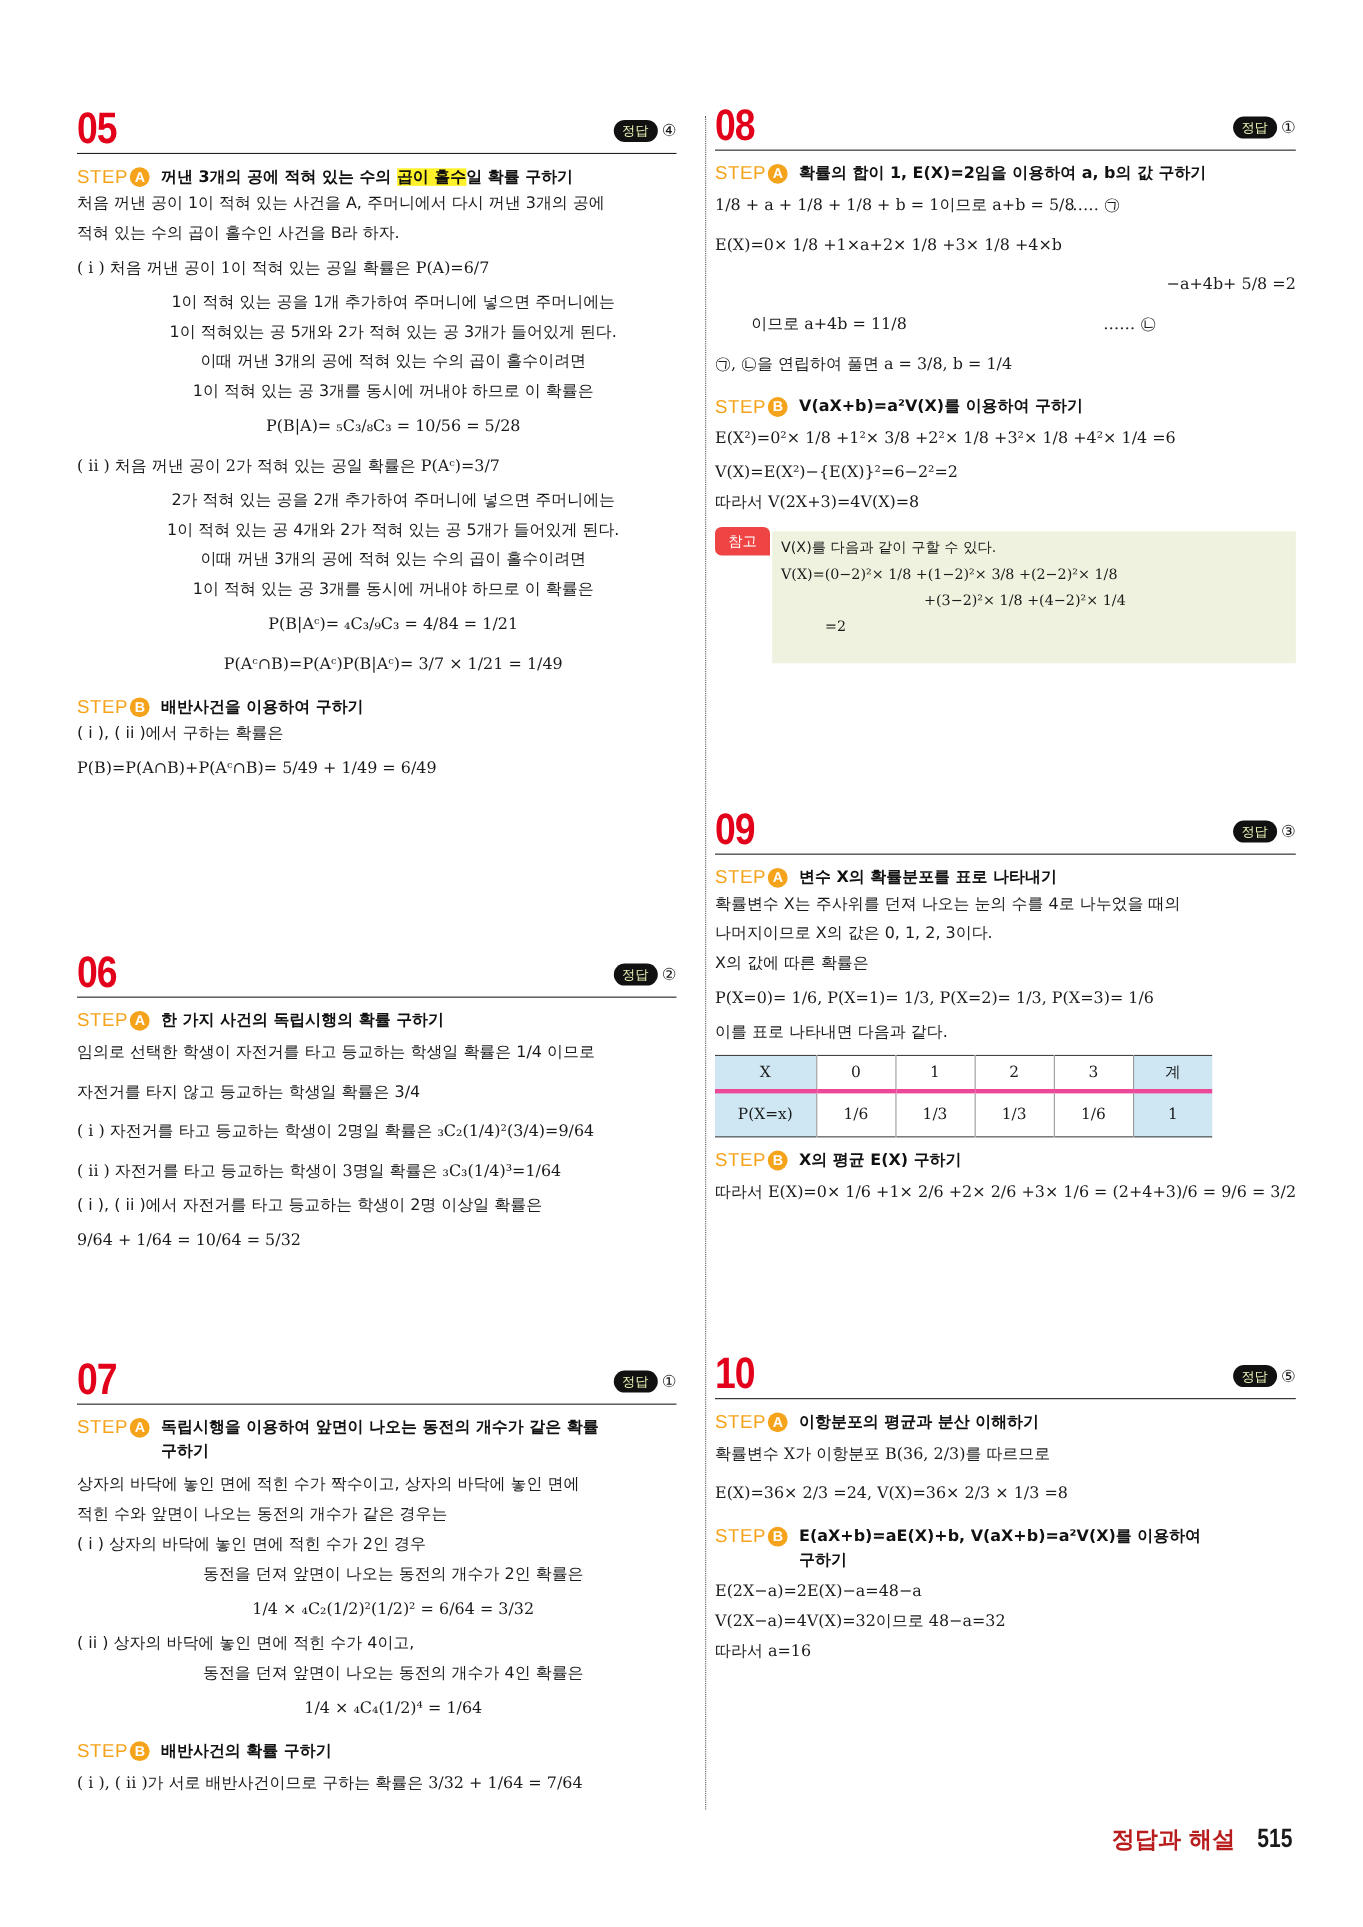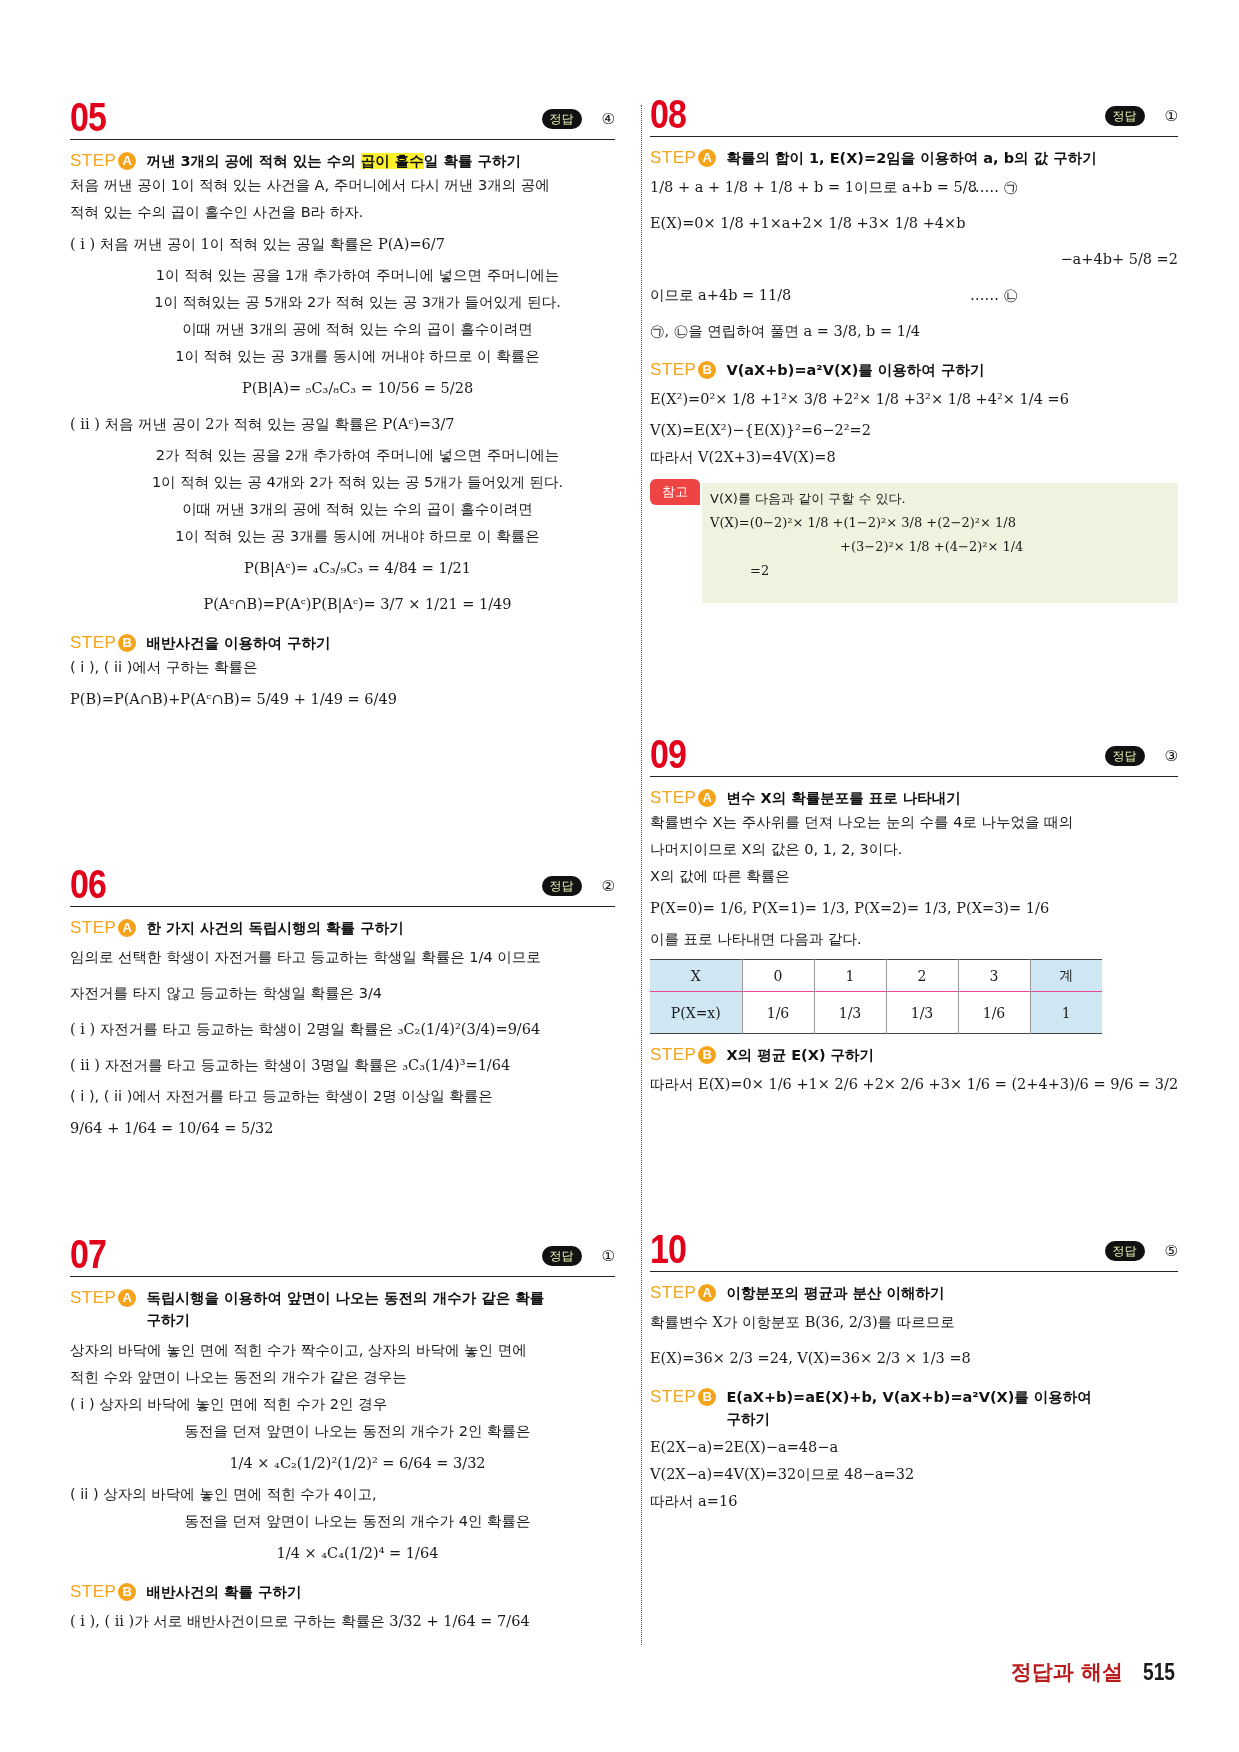--- a/index.html
+++ b/index.html
@@ -7,42 +7,42 @@
   body { font-family: "DejaVu Sans", "Liberation Sans", sans-serif; color: #1a1a1a; position: relative; }
   .page { position: absolute; left: 0; top: 0; width: 1239px; height: 1752px; }
   .col { position: absolute; top: 0; }
   .col-left { left: 70px; width: 545px; }
   .col-right { left: 650px; width: 528px; }
   .divider { position: absolute; left: 641px; top: 105px; height: 1540px; border-left: 1.5px dotted #555; }
 
   .problem { position: absolute; left: 0; width: 100%; }
   .prob-head { position: relative; height: 52px; border-bottom: 1.6px solid #222; }
   .prob-num { position: absolute; left: 0; bottom: 2px; font-family: "Liberation Sans", sans-serif; font-weight: bold; font-size: 40px; color: #e2001a; letter-spacing: -1px; transform: scaleX(0.85); transform-origin: left bottom; line-height: 1; }
-  .answer { position: absolute; right: 0; bottom: 10px; display: flex; align-items: center; gap: 20px; }
+  .answer { position: absolute; right: 0; bottom: 10px; display: flex; align-items: center; gap: 4px; }
   .answer-badge { background: #111; color: #e9f5b5; font-size: 12px; padding: 2px 8px; border-radius: 10px; line-height: 16px; }
   .answer-val { font-size: 15px; color: #111; }
 
   .step { display: flex; align-items: flex-start; margin-top: 10px; line-height: 22px; }
   .step-tag { display: flex; align-items: center; flex: none; color: #f5a31a; font-family: "Liberation Sans", sans-serif; font-size: 17px; letter-spacing: 0.5px; margin-right: 10px; }
   .step-circle { display: inline-block; width: 18px; height: 18px; border-radius: 50%; background: #f5a31a; color: #fff; font-size: 13px; font-weight: bold; text-align: center; line-height: 18px; margin-left: 2px; }
   .step-title { font-weight: bold; font-size: 14.5px; color: #111; }
   .hl { background: #fff22a; }
 
   .line { font-size: 14.5px; line-height: 27px; white-space: nowrap; }
   .indent2 { padding-left: 30px; text-align: center; }
   .math { font-family: "DejaVu Serif", "Liberation Serif", serif; font-size: 14.5px; }
   .tall { line-height: 36px; }
 
   .note { position: relative; margin-top: 8px; margin-left: 0; height: 128px; }
   .note-badge { position: absolute; left: 0; top: 0; background: #ef4444; color: #fff; font-size: 13px; padding: 4px 12px; border-radius: 6px 6px 0 6px; }
   .note-box { position: absolute; left: 52px; top: 4px; right: 0; height: 120px; background: #eef2de; padding: 4px 8px; }
   .note-box .line { font-size: 13px; line-height: 24px; }
 
   table.dist { border-collapse: collapse; margin-top: 6px; width: 452px; font-family: "DejaVu Serif", serif; font-size: 14px; border-top: 1.5px solid #444; border-bottom: 1.5px solid #444; }
-  table.dist td { height: 32px; text-align: center; border-left: 1px solid #999; border-top: 1px solid #ec4899; }
+  table.dist td { height: 32px; text-align: center; border-left: 1px solid #999; border-top: 4px solid #ec4899; }
   table.dist td:first-child { border-left: none; }
   table.dist .h { background: #cfe7f3; }
   table.dist tr:first-child td { border-top: none; }
 
   .footer { position: absolute; right: 60px; top: 1658px; display: flex; align-items: center; gap: 16px; }
   .footer-label { font-size: 21px; font-weight: bold; color: #b91c1c; }
   .footer-page { font-family: "Liberation Sans", sans-serif; font-weight: bold; font-size: 24px; transform: scaleX(0.8); }
 </style>
 </head>
 <body>
@@ -163,21 +163,21 @@
       <div class="step">
         <span class="step-tag">
             <span>STEP</span>
             <span class="step-circle">A</span>
           </span>
         <span class="step-title">확률의 합이 1, E(X)=2임을 이용하여 a, b의 값 구하기</span>
       </div>
       <div class="line math tall" style="position:relative;"><span>1/8 + a + 1/8 + 1/8 + b = 1이므로 a+b = 5/8</span><span style="position:absolute;left:320px;">…… ㉠</span></div>
       <div class="line math tall">E(X)=0× 1/8 +1×a+2× 1/8 +3× 1/8 +4×b</div>
       <div class="line math tall" style="padding-left:40px;text-align:right;">−a+4b+ 5/8 =2</div>
-      <div class="line math tall" style="position:relative;"><span>이므로 a+4b = 11/8</span><span style="position:absolute;left:320px;">…… ㉡</span></div>
+      <div class="line math tall" style="position:relative;margin-left:33px;"><span>이므로 a+4b = 11/8</span><span style="position:absolute;left:320px;">…… ㉡</span></div>
       <div class="line math tall">㉠, ㉡을 연립하여 풀면 a = 3/8, b = 1/4</div>
       <div class="step">
         <span class="step-tag">
             <span>STEP</span>
             <span class="step-circle">B</span>
           </span>
         <span class="step-title">V(aX+b)=a²V(X)를 이용하여 구하기</span>
       </div>
       <div class="line math tall">E(X²)=0²× 1/8 +1²× 3/8 +2²× 1/8 +3²× 1/8 +4²× 1/4 =6</div>
       <div class="line math">V(X)=E(X²)−{E(X)}²=6−2²=2</div>

